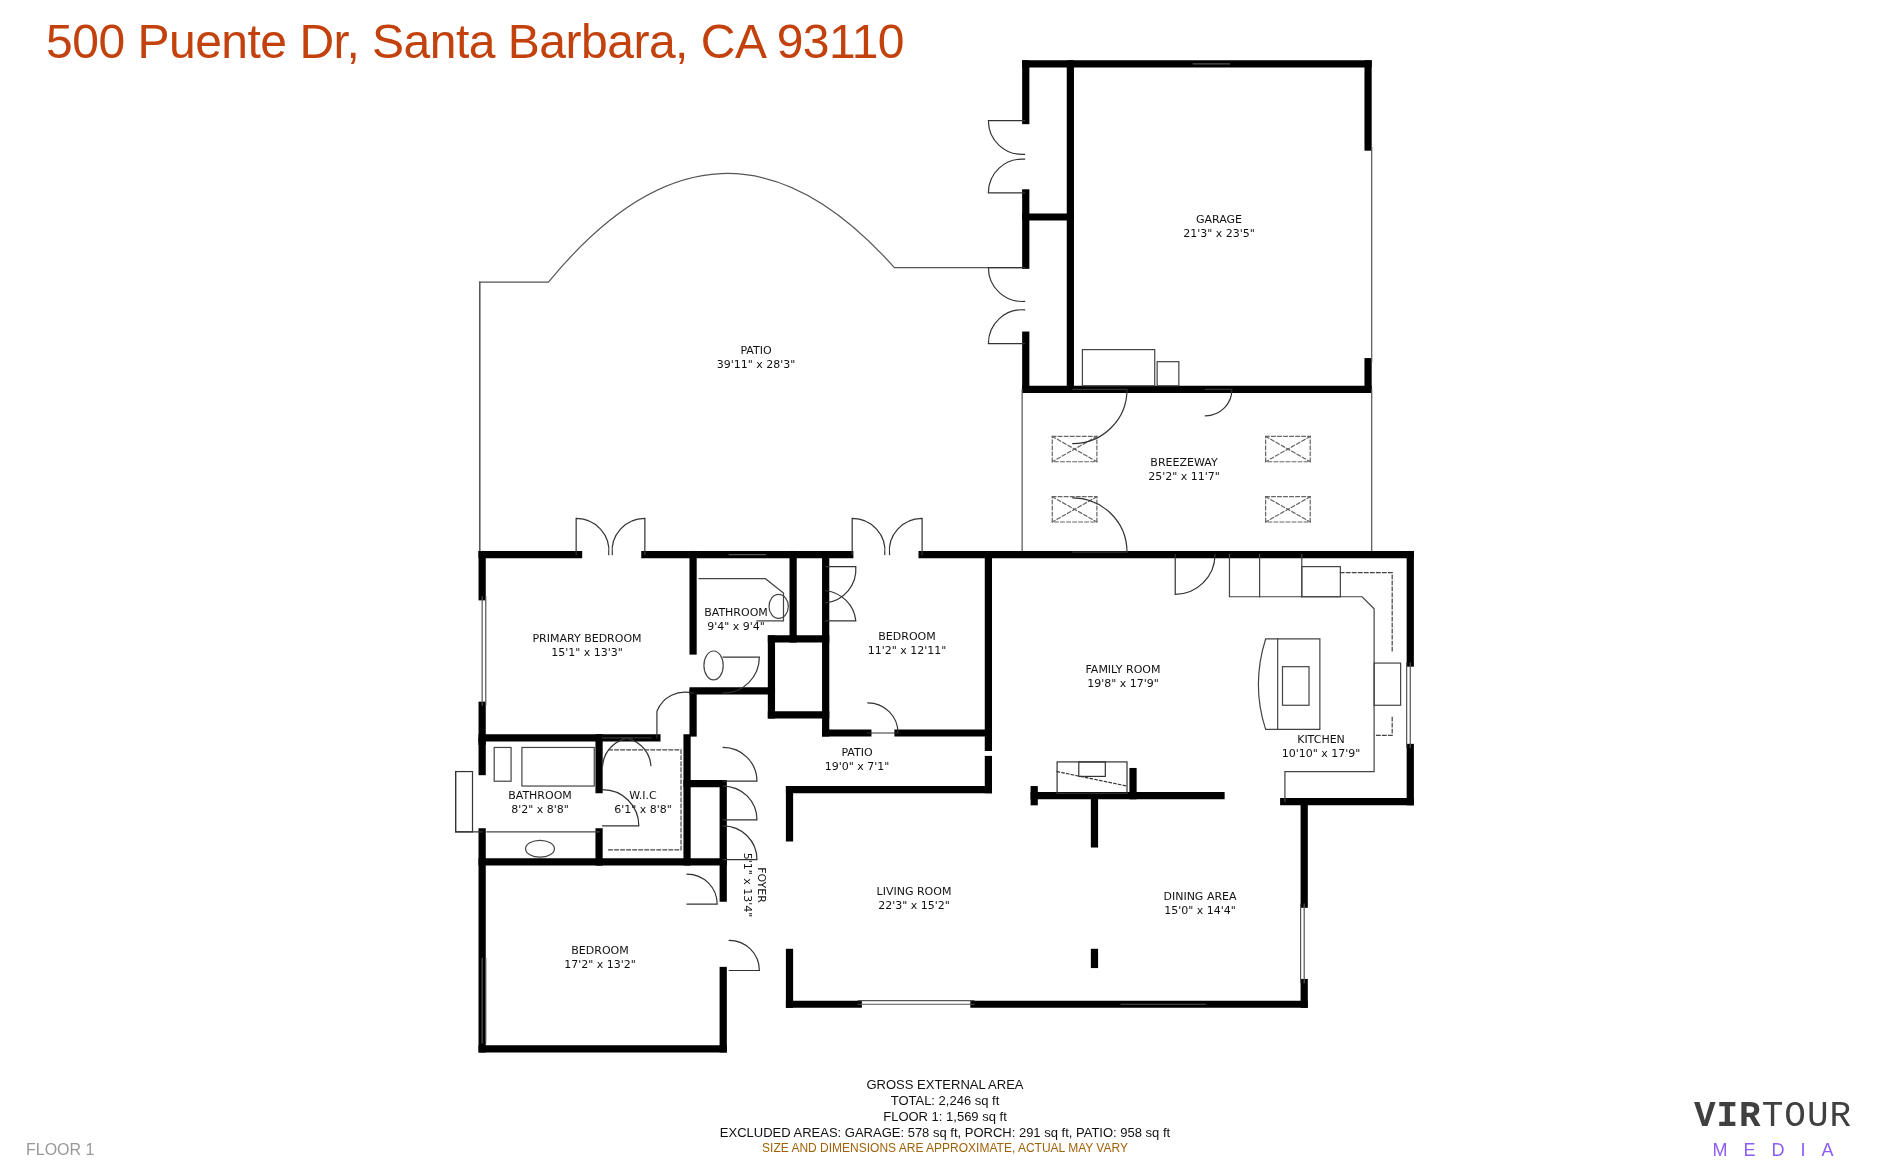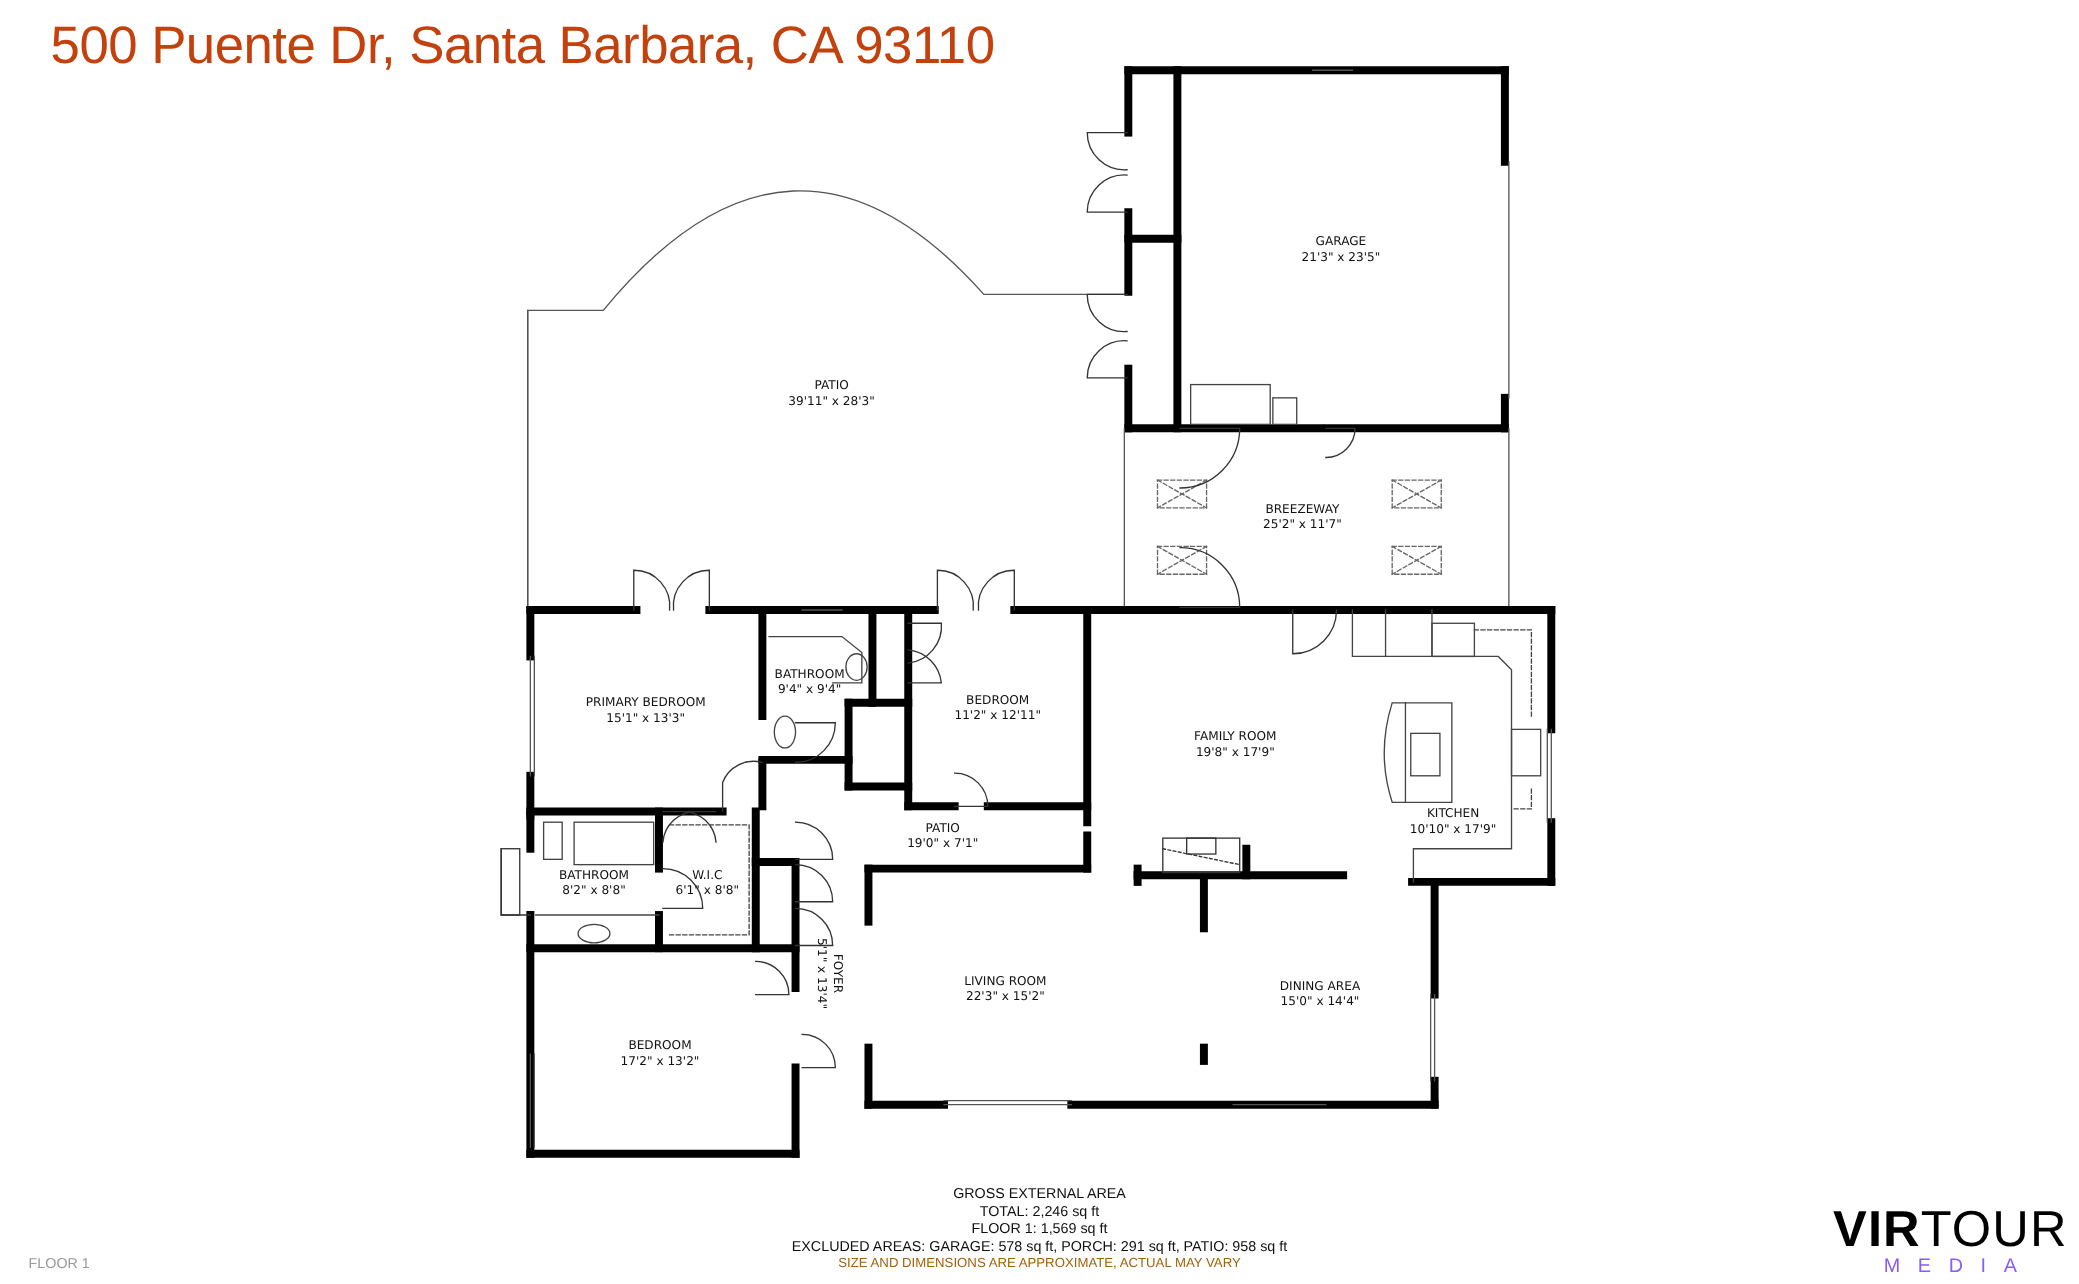--- a/index.html
+++ b/index.html
@@ -1,23 +1,23 @@
 <!DOCTYPE html>
 <html><head>
 <meta charset="utf-8">
 <style>
   html, body { margin:0; padding:0; background:#ffffff; }
   body { width:1890px; height:1167px; position:relative; overflow:hidden; font-family:"DejaVu Sans", sans-serif; color:#000; }
   #plan { position:absolute; left:0; top:0; width:1890px; height:1167px; }
   .title { position:absolute; left:46px; top:14px; font-family:"Liberation Sans", sans-serif; font-size:48px; color:#c2410c; letter-spacing:-0.5px; }
   .footer { position:absolute; left:0; width:1890px; text-align:center; font-family:"Liberation Sans", sans-serif; font-size:13px; color:#111; }
   .footer.f1 { top:1077px; } .footer.f2 { top:1093px; } .footer.f3 { top:1109px; } .footer.f4 { top:1125px; } .footer.f5 { top:1141px; color:#a16207; font-size:12px; }
-  .floorlabel { position:absolute; left:26px; top:1141px; font-family:"Liberation Sans", sans-serif; font-size:13px; color:#999; }
+  .floorlabel { position:absolute; left:26px; top:1141px; font-family:"Liberation Sans", sans-serif; font-size:16px; color:#999; }
   .logo { position:absolute; left:1662px; top:1095px; width:222px; text-align:center; }
-  .logo .brand { font-family:Liberation Sans, sans-serif; font-size:46px; line-height:44px; letter-spacing:1px; color:#000000; }
+  .logo .brand { font-family:Liberation Mono, monospace; font-size:36px; line-height:44px; letter-spacing:1px; color:#404040; }
   .logo .brand b { font-weight:900; }
   .logo .brand span.thin { font-weight:300; }
   .logo .sub { font-family:"Liberation Sans", sans-serif; font-size:18px; letter-spacing:16px; color:#8b5cf6; margin-left:16px; line-height:22px; }
   .room { position:absolute; text-align:center; font-family:"DejaVu Sans", sans-serif; font-size:11px; line-height:14px; color:#111; transform:translate(-50%,-50%); white-space:nowrap; }
   .room.vert { transform:translate(-50%,-50%) rotate(90deg); }
 </style>
 </head>
 <body>
 
 <div class="title">500 Puente Dr, Santa Barbara, CA 93110</div>

